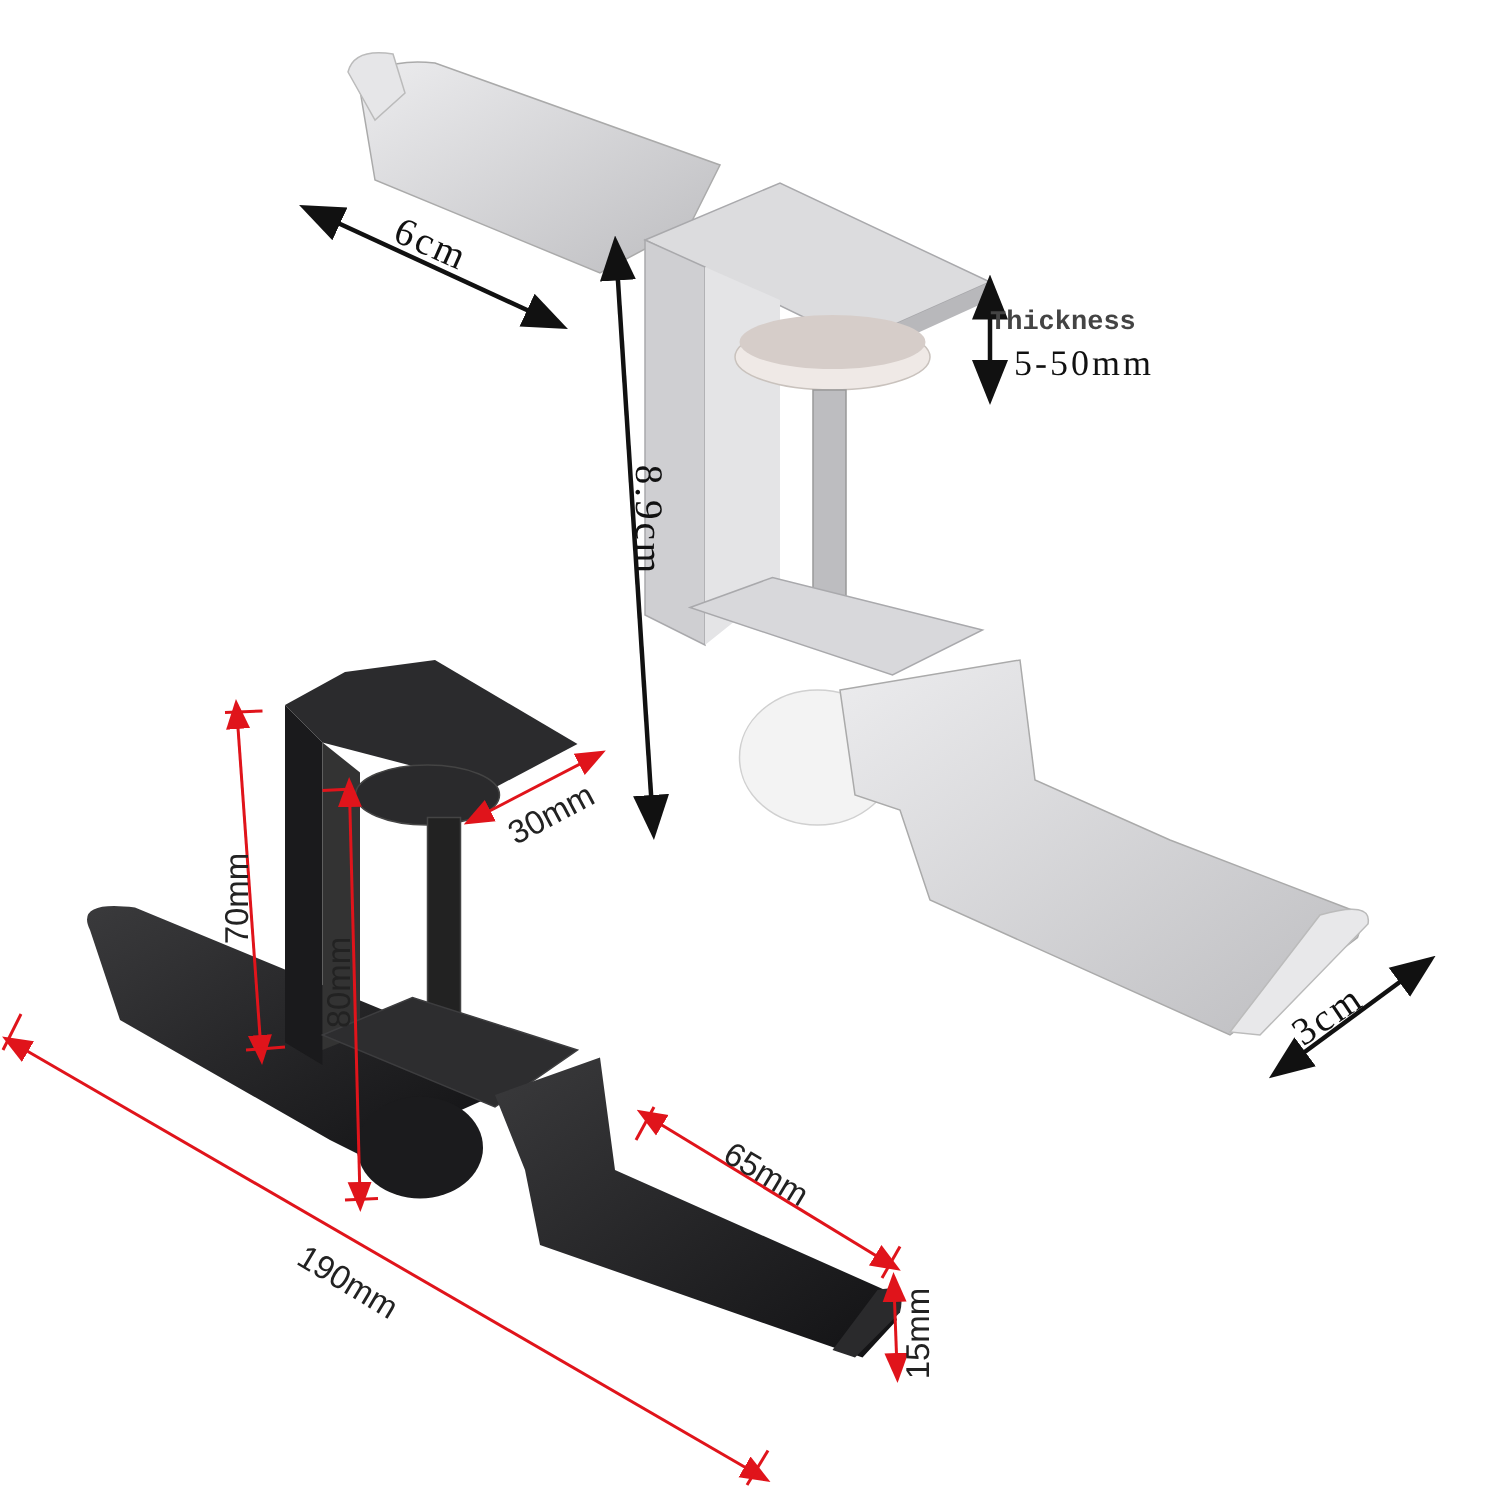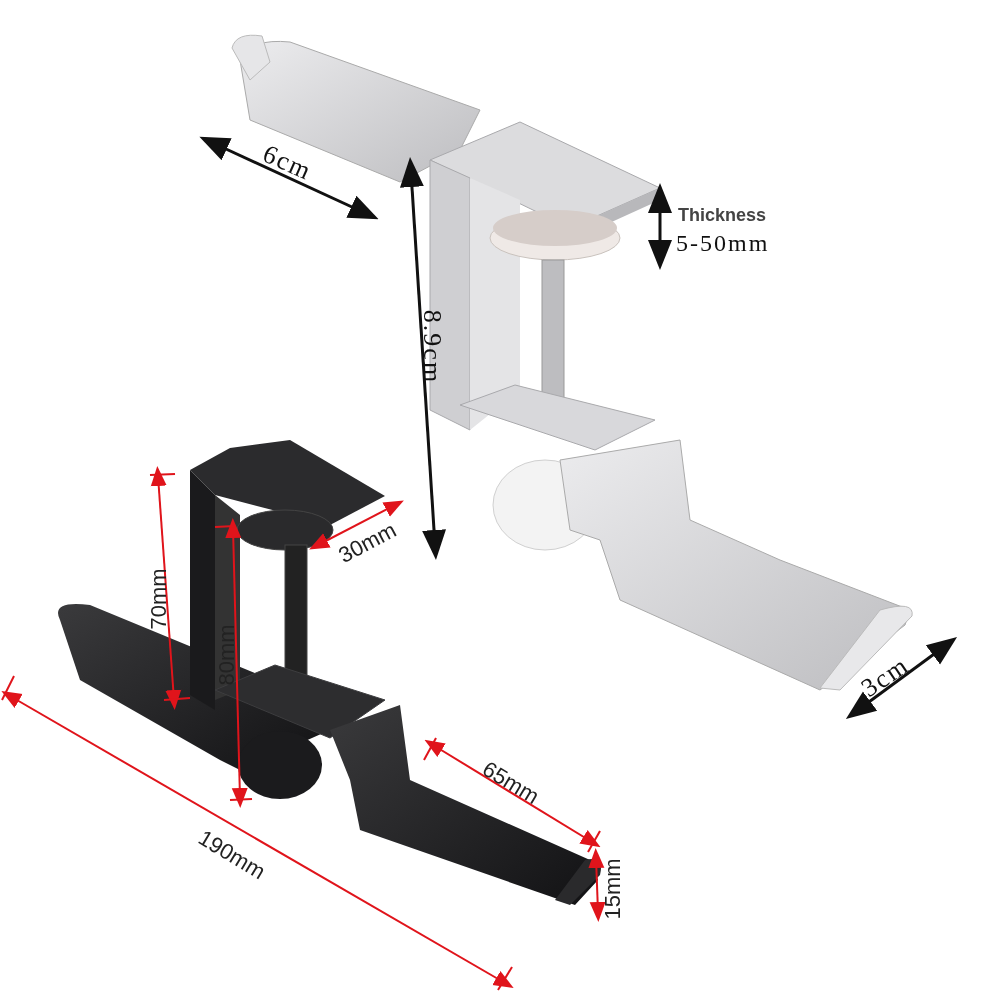--- a/index.html
+++ b/index.html
@@ -87,21 +87,21 @@
       <line x1="498" y1="990" x2="512" y2="967"></line>
     <line x1="433" y1="745" x2="592" y2="842" marker-start="url(#ar)" marker-end="url(#ar)"></line>
     <line x1="424" y1="760" x2="436" y2="738"></line>
       <line x1="588" y1="852" x2="600" y2="831"></line>
     <line x1="596" y1="858" x2="598" y2="912" marker-start="url(#ar)" marker-end="url(#ar)"></line>
   </g>
 </svg>
 
 <div class="lbl black-lbl" style="left:262px;top:148px;transform:rotate(24deg);">6cm</div>
 <div class="lbl black-lbl" style="left:395px;top:332px;transform:rotate(90deg);">8.9cm</div>
-<div class="lbl thick-title" style="left:678px;top:205px;">Thickness</div>
+<div class="lbl thick-title" style="left:660px;top:205px;font-family:Liberation Mono, monospace;">Thickness</div>
 <div class="lbl thick-value" style="left:676px;top:230px;">5-50mm</div>
 <div class="lbl black-lbl" style="left:860px;top:662px;transform:rotate(-34deg);">3cm</div>
 
 <div class="lbl red-lbl" style="left:337px;top:530px;transform:rotate(-28deg);">30mm</div>
 <div class="lbl red-lbl" style="left:128px;top:586px;transform:rotate(-90deg);">70mm</div>
 <div class="lbl red-lbl" style="left:196px;top:642px;transform:rotate(-90deg);">80mm</div>
 <div class="lbl red-lbl" style="left:480px;top:770px;transform:rotate(31deg);">65mm</div>
 <div class="lbl red-lbl" style="left:195px;top:842px;transform:rotate(31deg);">190mm</div>
 <div class="lbl red-lbl" style="left:582px;top:876px;transform:rotate(-90deg);">15mm</div>
 

